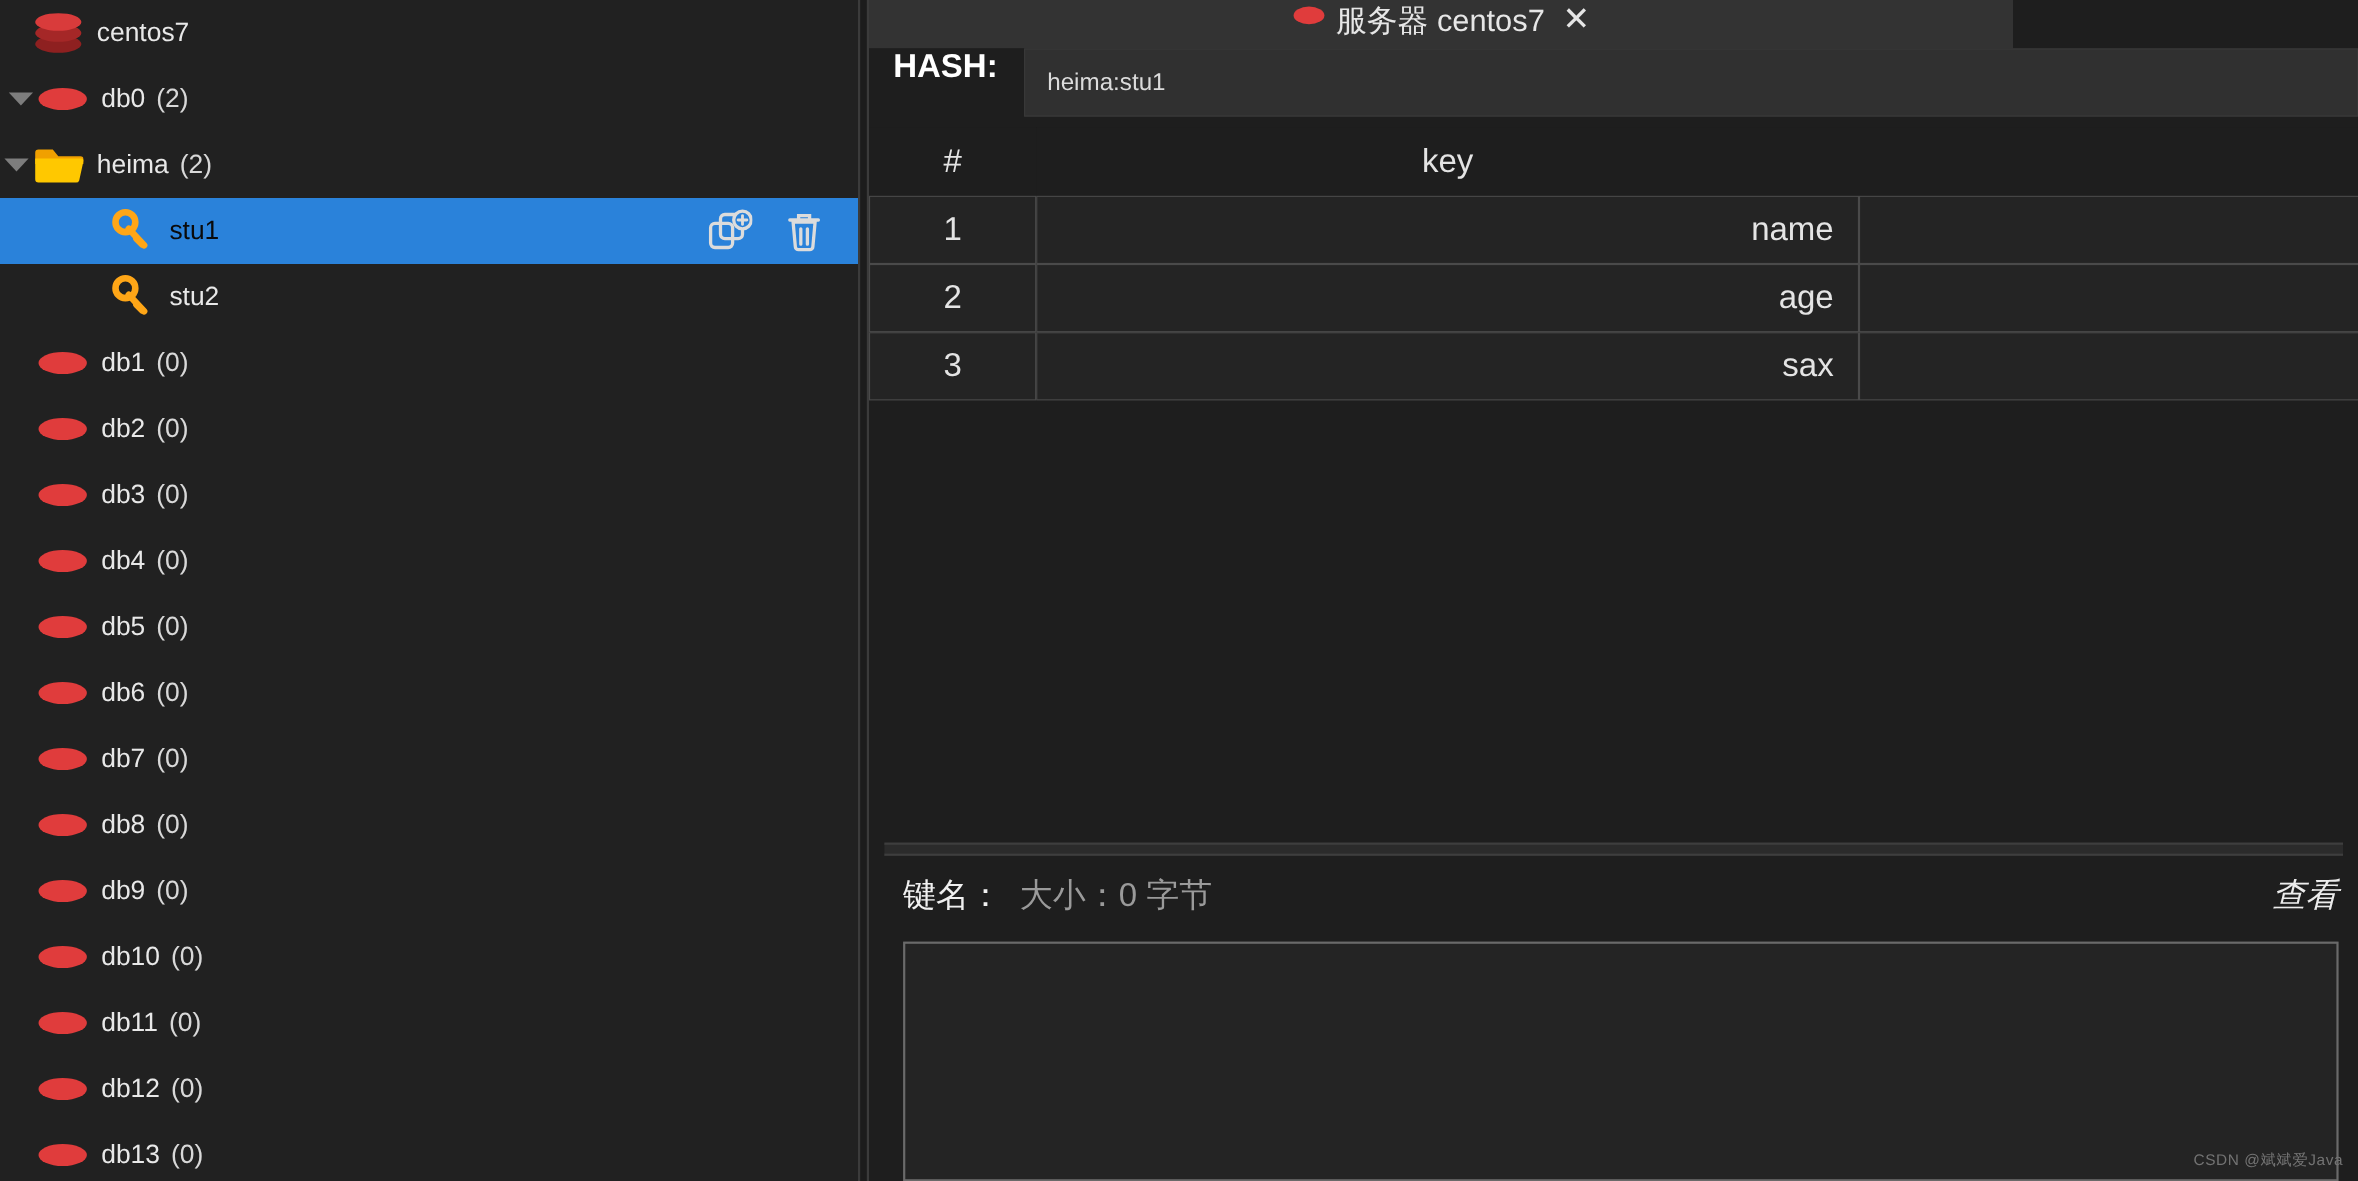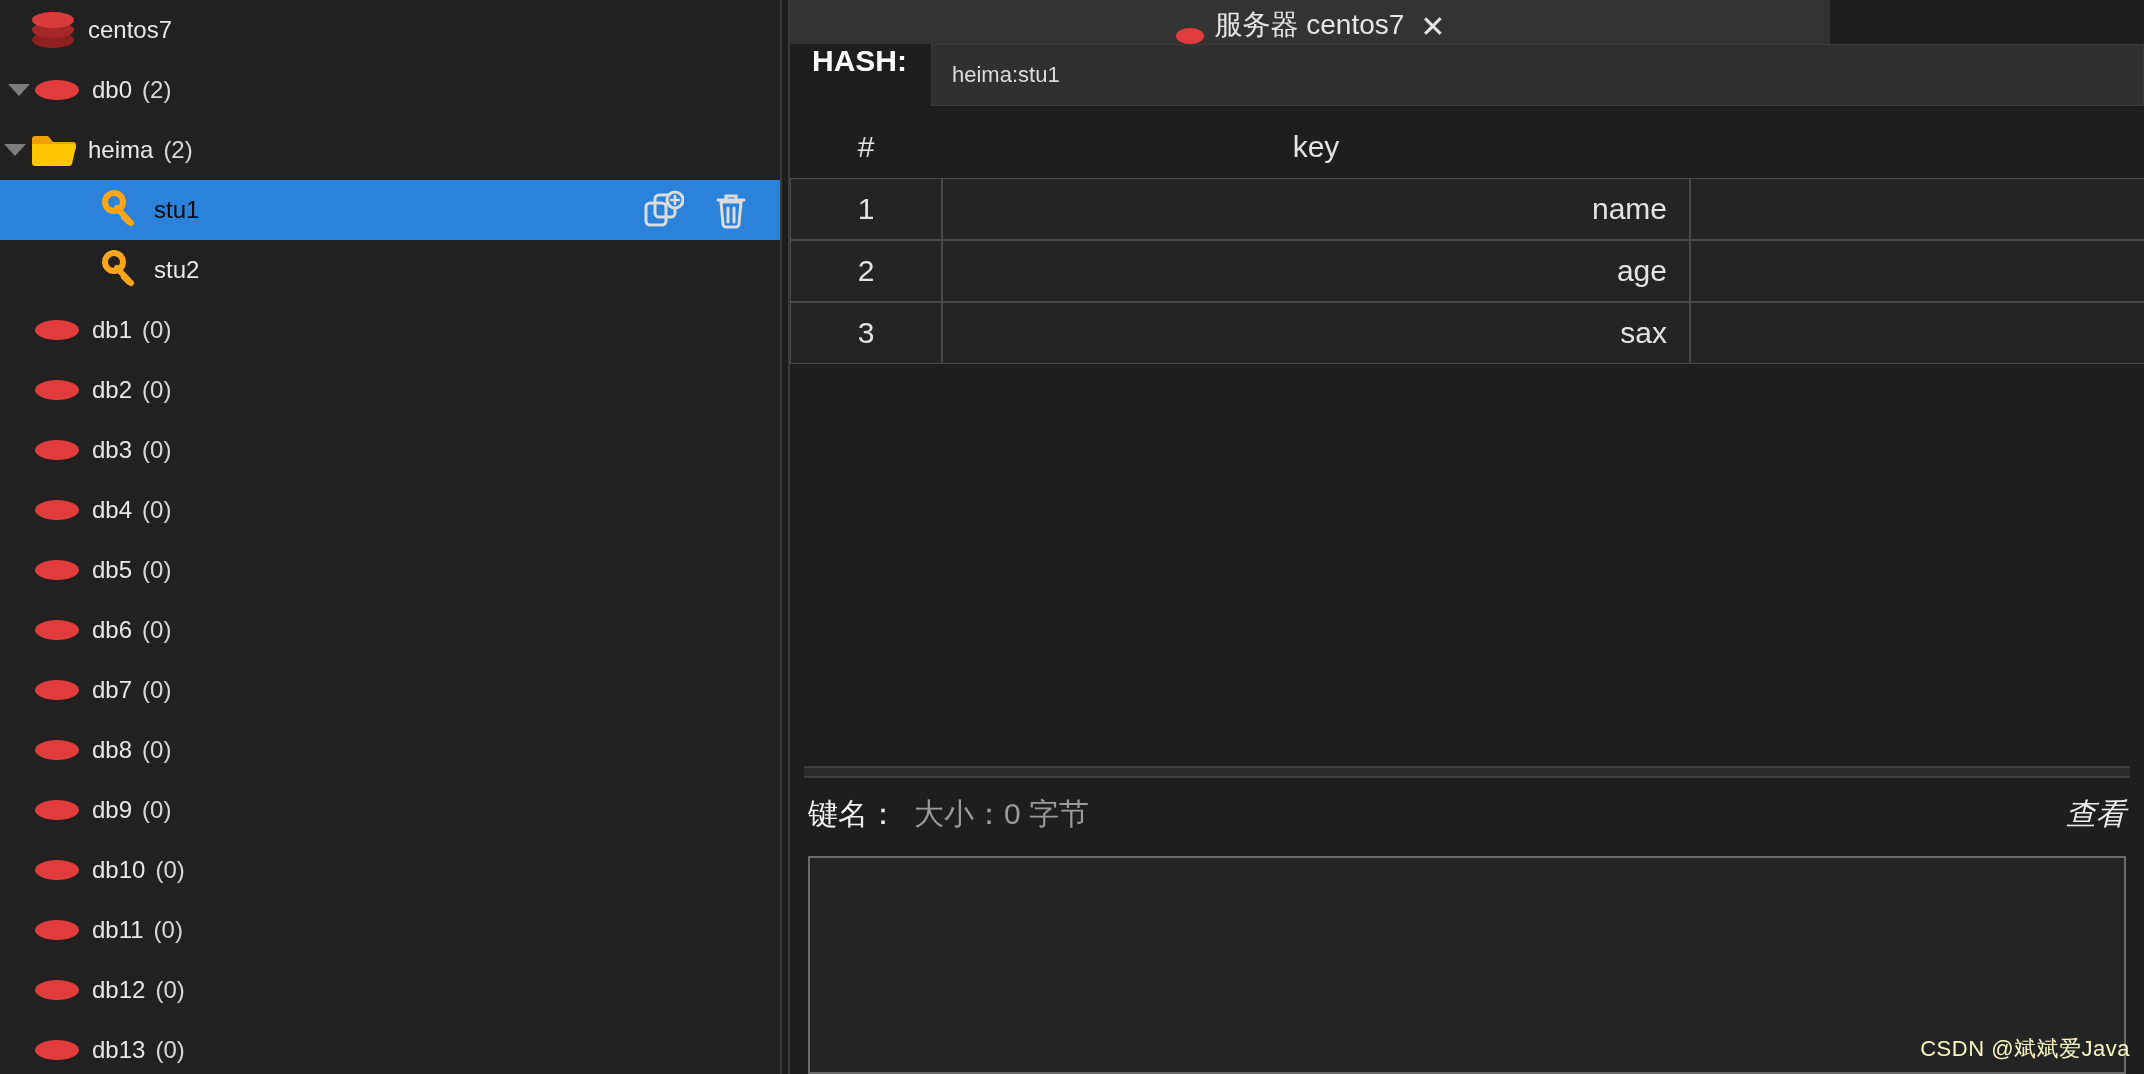--- a/index.html
+++ b/index.html
@@ -80,21 +80,21 @@
   }
   .tabbar {
     height: 44px;
     background: #1e1e1e;
     display: flex; align-items: stretch;
     flex: 0 0 44px;
   }
   .tab {
     background: #333333;
     color: #e6e6e6;
-    display: flex; align-items: flex-end; justify-content: center;
+    display: flex; align-items: flex-start; justify-content: center;
     gap: 10px;
     padding: 0 26px;
     font-size: 28px;
     width: 1040px;
     margin-left: 0px;
   }
   .tab-diamond { width: 30px; height: 22px; flex: 0 0 auto; }
   .tab-close { font-size: 30px; color: #e6e6e6; margin-left: 6px; }
 
   .hashbar {
@@ -147,40 +147,40 @@
   table.kv td.d3 { text-align: right; }
 
   .hsplit {
     height: 12px; flex: 0 0 12px;
     margin: 0 14px;
     border-top: 2px solid #3e3e3e;
     border-bottom: 2px solid #3e3e3e;
     background: #2b2b2b;
   }
 
-  .bottom { flex: 0 0 auto; padding: 0 18px 0 18px; }
+  .bottom { flex: 0 0 auto; padding: 0 18px 0 18px; margin-left: 13px; }
   .bottom-head {
     height: 72px; display: flex; align-items: center;
     font-size: 30px;
   }
   .keyname { color: #f0f0f0; margin-right: 16px; }
   .sizeinfo { color: #9a9a9a; }
   .viewbtn { margin-left: auto; color: #ececec; font-style: italic; }
   .editor {
     height: 218px;
     background: #242424;
     border: 2px solid #6a6a6a;
     margin-top: 6px;
   }
 
   .watermark {
     position: absolute;
     right: 14px; bottom: 10px;
-    color: #fef9c3;
-    font-size: 22px;
+    color: #737373;
+    font-size: 14px;
     letter-spacing: .5px;
   }
 </style>
 </head>
 <body>
 
 <div id="app">
 
   <div class="sidebar">
 

